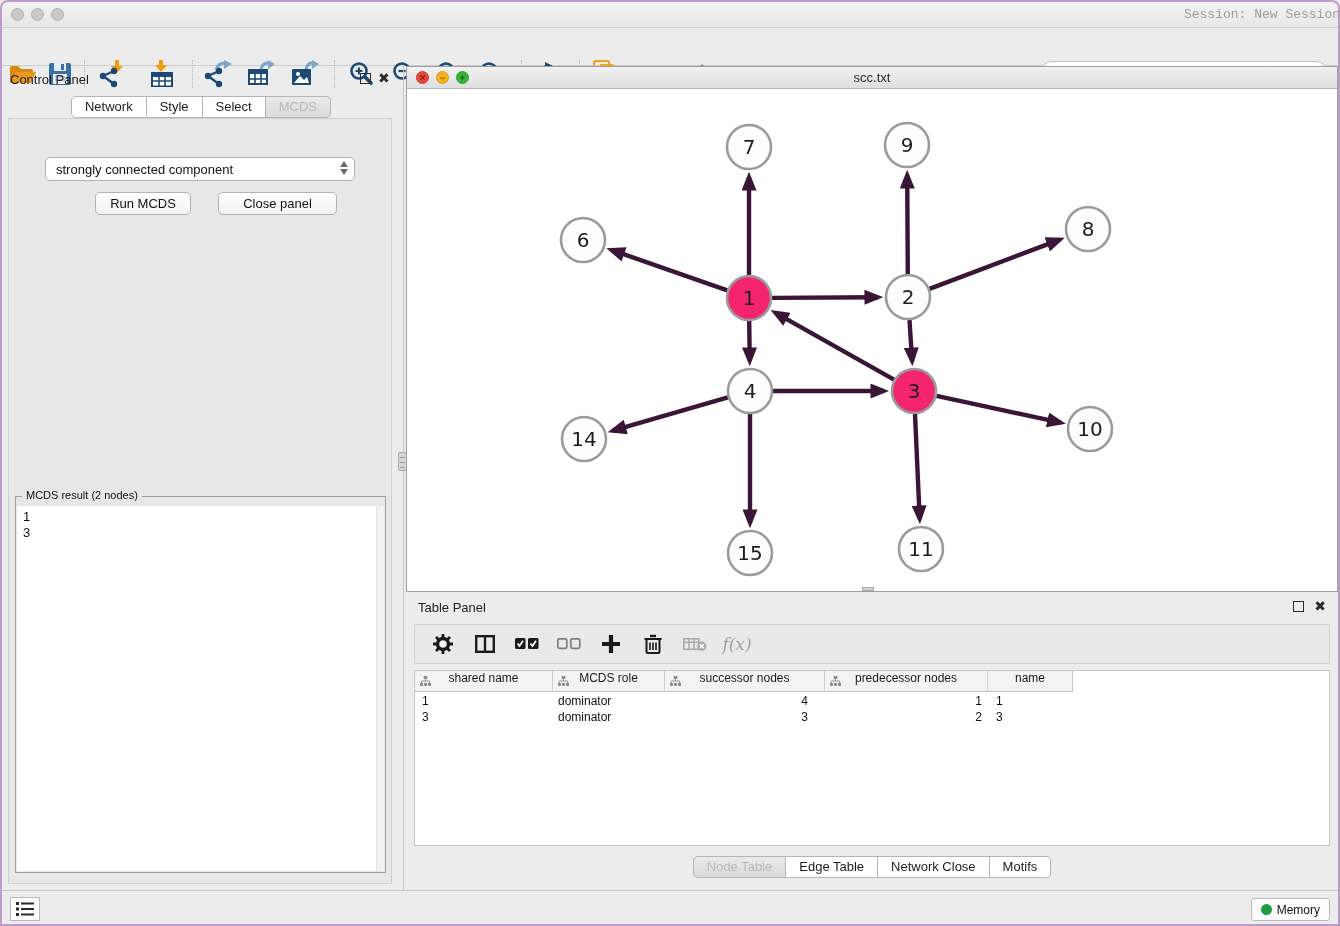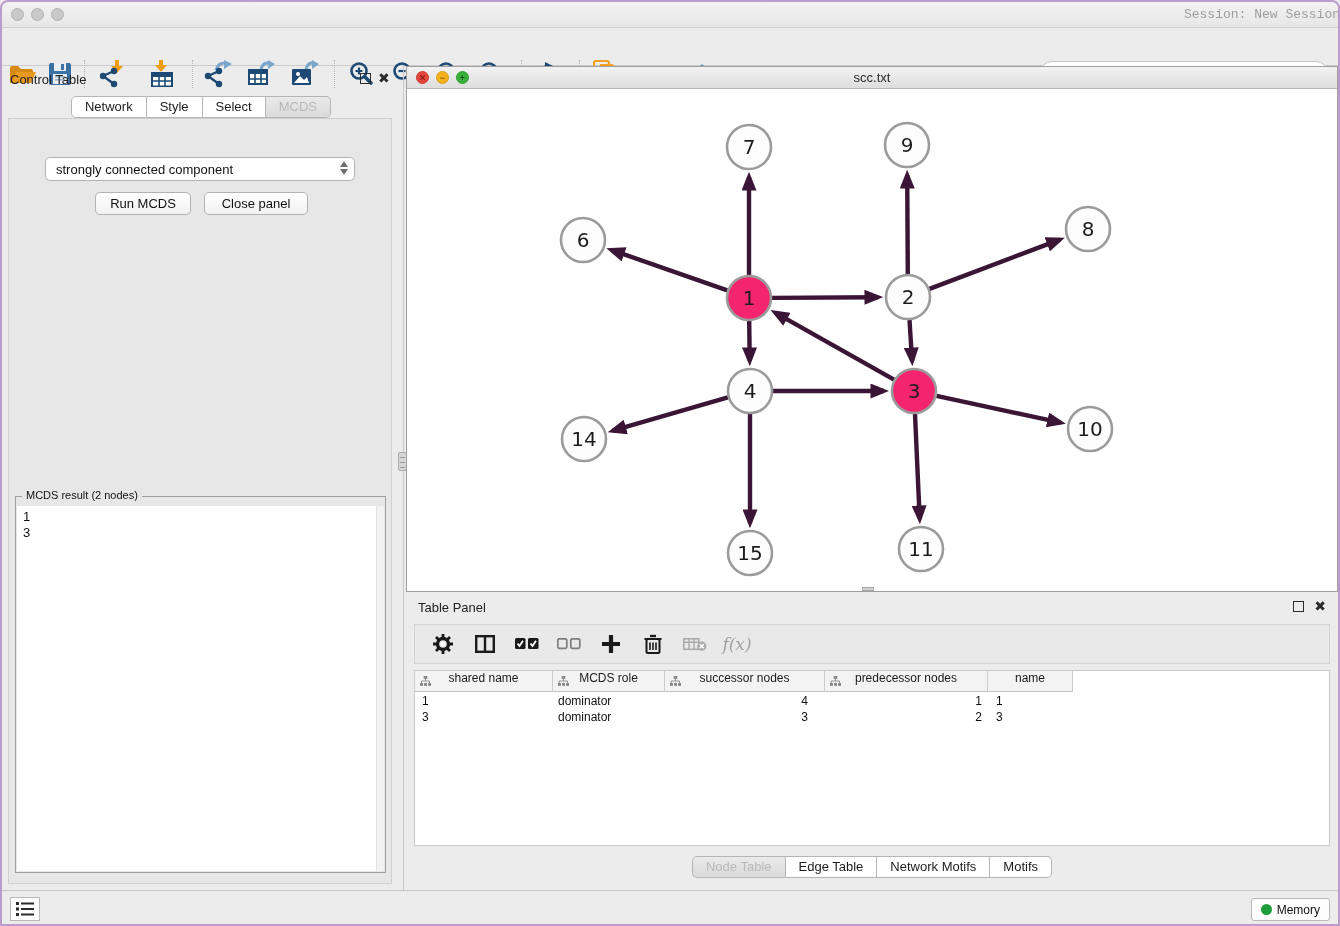--- a/index.html
+++ b/index.html
@@ -226,41 +226,41 @@
     <div id="search-box">
       <svg width="14" height="14" viewBox="0 0 14 14">
           <circle cx="5.5" cy="5.5" r="4" fill="none" stroke="#8b8b8b" stroke-width="1.6"></circle>
           <path d="M8.5 8.5 L12.5 12.5" stroke="#8b8b8b" stroke-width="1.8"></path>
         </svg>
       <input type="text" placeholder="" style="">
     </div>
   </div>
 
   <div id="control-panel" class="abs">
-    <div class="panel-title">Control Table</div>
+    <div class="panel-title">Control Panel</div>
     <span class="float-ic" style="left:360px"></span>
     <span class="close-ic" style="left:378px">✖</span>
     <div id="cp-tabs">
         <div class="seg">
           <span class="tab">Network</span>
           <span class="tab">Style</span>
           <span class="tab">Select</span>
           <span class="tab active">MCDS</span>
         </div>
       </div>
     <div id="cp-body">
       <div id="criterion">
         <span>strongly connected component</span>
         <span class="stepper">
             <span class="arr-up"></span>
             <span class="arr-dn"></span>
           </span>
       </div>
       <div class="pbtn" style="left:86px; width:96px">Run MCDS</div>
-      <div class="pbtn" style="left:195px; width:104px">Close panel</div>
+      <div class="pbtn" style="left:209px; width:119px">Close panel</div>
       <div id="mcds-group">
         <div id="mcds-label">MCDS result (2 nodes)</div>
         <div id="mcds-text">1
 3</div>
         <div id="mcds-scroll"></div>
       </div>
     </div>
   </div>
 
   <div id="splitter" class="abs"></div>
@@ -476,21 +476,21 @@
             <div class="td" style="width: 163px; text-align: right; padding: 0px 6px 0px 0px;">2</div>
             <div class="td" style="width: 85px; text-align: left; padding: 0px 0px 0px 8px;">3</div>
           </div>
         </div>
     </div>
 
     <div id="tp-tabs">
         <div class="seg">
           <span class="tab active">Node Table</span>
           <span class="tab">Edge Table</span>
-          <span class="tab">Network Motifs</span>
+          <span class="tab">Network Close</span>
           <span class="tab">Motifs</span>
         </div>
       </div>
   </div>
 
   <div id="statusbar" class="abs">
     <div id="list-btn">
       <svg width="18" height="14" viewBox="0 0 18 14">
           <g fill="#2b2b2b">
             <rect x="0" y="0" width="3" height="3"></rect>

